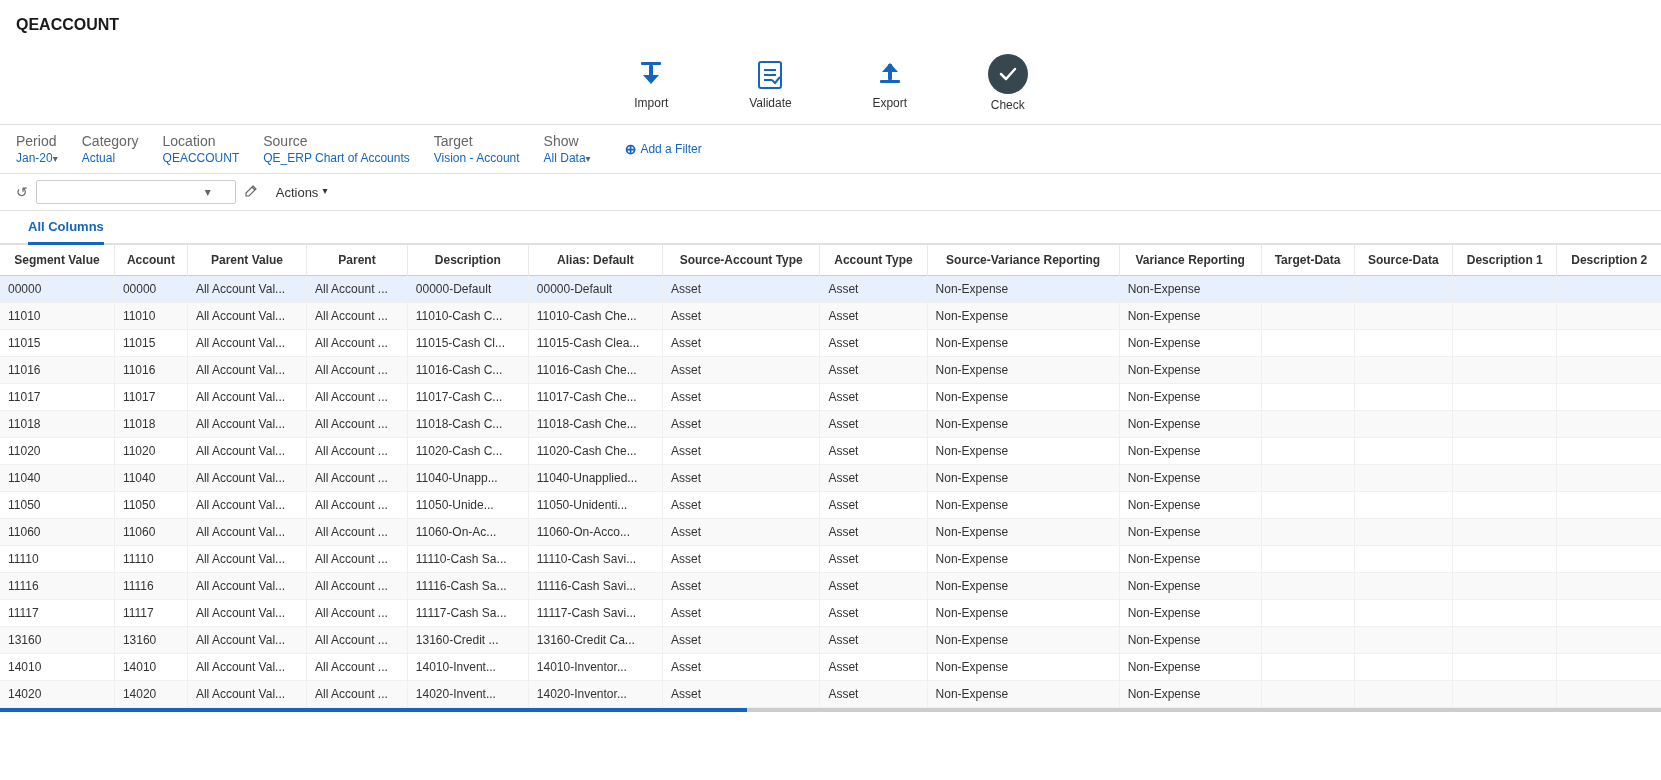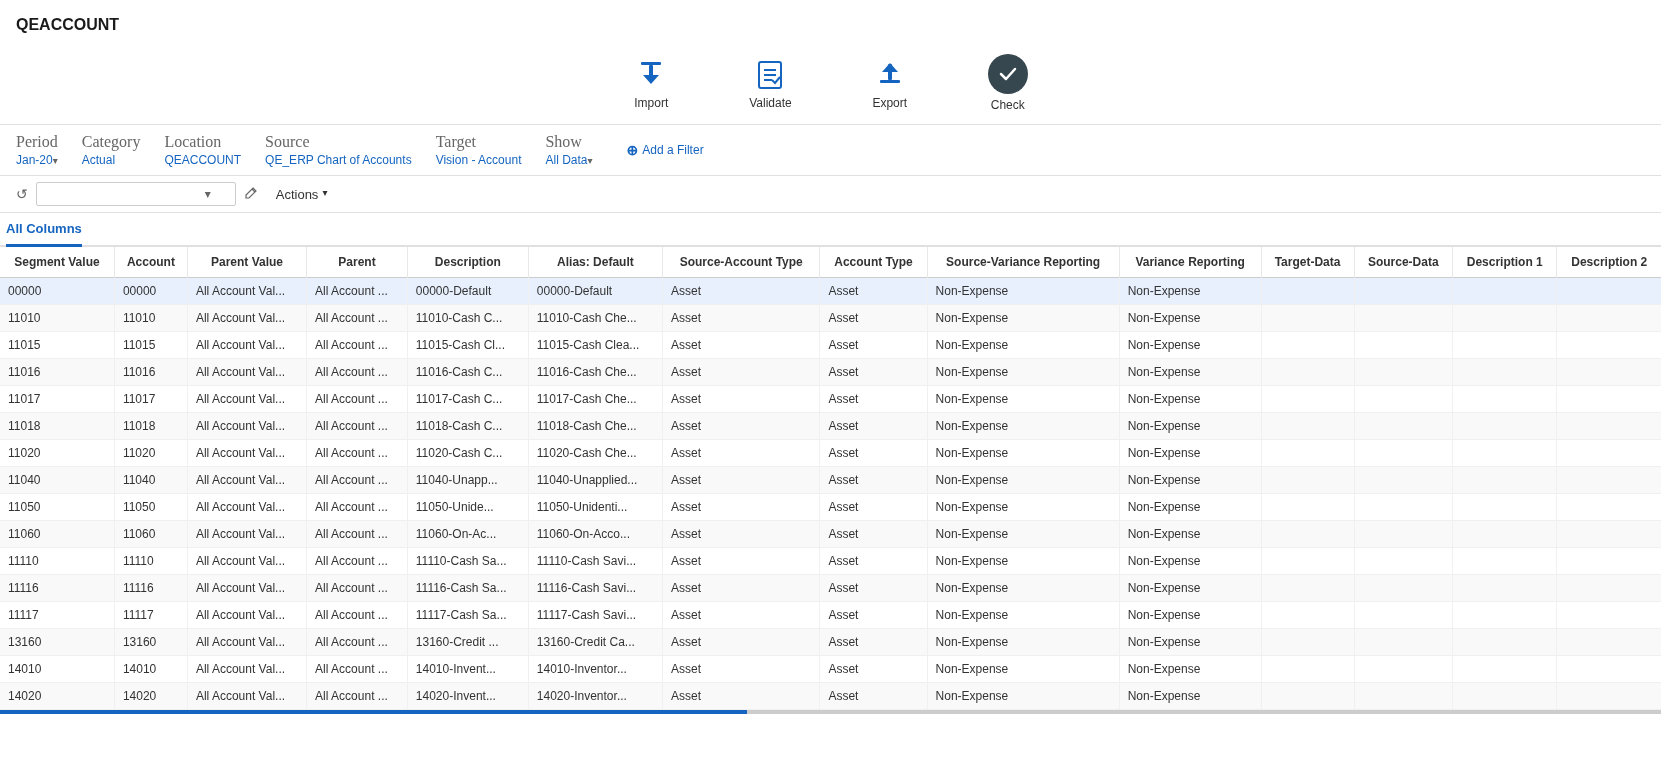--- a/index.html
+++ b/index.html
@@ -10,34 +10,34 @@
 
     .toolbar { display: flex; align-items: center; justify-content: center; gap: 80px; padding: 12px 0; border-bottom: 1px solid #e0e0e0; }
     .toolbar-item { display: flex; flex-direction: column; align-items: center; gap: 4px; cursor: pointer; color: #1565c0; }
     .toolbar-item .icon-wrap { width: 36px; height: 36px; display: flex; align-items: center; justify-content: center; }
     .toolbar-item .label { font-size: 12px; color: #333; }
     .toolbar-item.check-item .icon-wrap { background: #37474f; border-radius: 50%; width: 40px; height: 40px; }
     .toolbar-item.check-item .icon-wrap svg { color: #fff; }
 
     .filter-bar { display: flex; align-items: center; gap: 24px; padding: 8px 16px; border-bottom: 1px solid #e0e0e0; flex-wrap: wrap; }
     .filter-group { display: flex; flex-direction: column; gap: 2px; }
-    .filter-label { font-size: 16px; color: #666; font-family: Liberation Serif, serif; }
+    .filter-label { font-size: 14px; color: #666; }
     .filter-value { font-size: 12px; font-weight: 500; color: #1565c0; display: flex; align-items: center; cursor: pointer; }
     .filter-value .chevron { font-size: 10px; color: #666; }
 
     .search-bar { display: flex; align-items: center; gap: 8px; padding: 6px 16px; border-bottom: 1px solid #e0e0e0; }
     .search-input-wrap { display: flex; align-items: center; border: 1px solid #ccc; border-radius: 2px; padding: 4px 8px; width: 200px; }
     .search-input-wrap input { border: none; outline: none; font-size: 12px; width: 160px; }
     .search-dropdown-btn { background: none; border: none; cursor: pointer; color: #666; font-size: 12px; }
     .edit-btn { background: none; border: none; cursor: pointer; color: #666; }
     .actions-btn { display: flex; gap: 4px; padding: 4px 10px; border: none; background: none; cursor: pointer; font-size: 13px; color: #333; font-weight: 500; }
     .actions-btn .chevron { font-size: 10px; }
     .add-filter-btn { display: flex; align-items: center; gap: 4px; padding: 4px 10px; border: none; background: none; cursor: pointer; font-size: 12px; color: #1565c0; font-weight: 500; }
 
-    .tabs { padding: 0 6px; border-bottom: 2px solid #e0e0e0; }
+    .tabs { padding: 0 28px; border-bottom: 2px solid #e0e0e0; }
     .tab { display: inline-block; padding: 8px 0; margin-right: 24px; font-size: 13px; cursor: pointer; color: #666; }
     .tab.active { color: #1565c0; border-bottom: 3px solid #1565c0; font-weight: 600; margin-bottom: -2px; }
 
     .table-wrap { overflow-x: auto; width: 100%; }
     table { width: 100%; border-collapse: collapse; font-size: 12px; min-width: 1600px; }
     thead tr { background: #fff; border-bottom: 1px solid #ccc; }
     thead th { padding: 8px 8px; text-align: center; font-weight: 600; color: #333; white-space: nowrap; font-size: 12px; border-right: 1px solid #e8e8e8; }
     thead th:last-child { border-right: none; }
     tbody tr { border-bottom: 1px solid #f0f0f0; }
     tbody tr:nth-child(odd) { background: #fff; }

